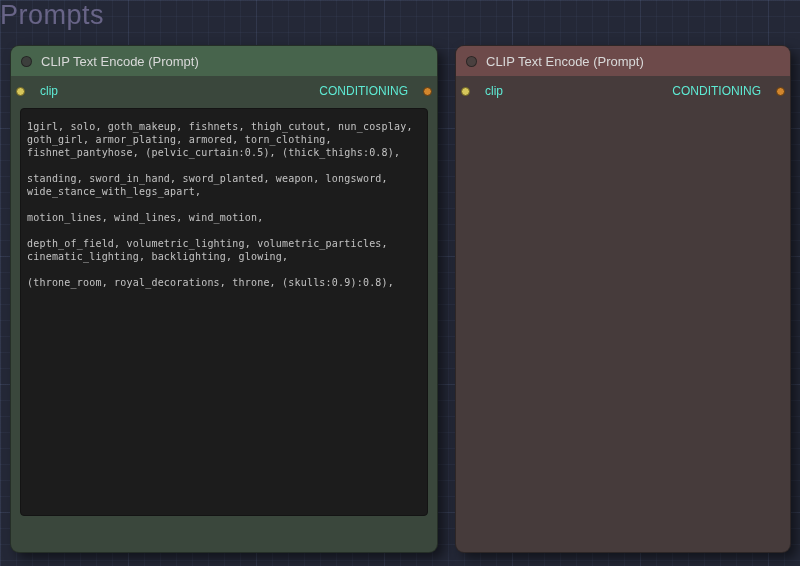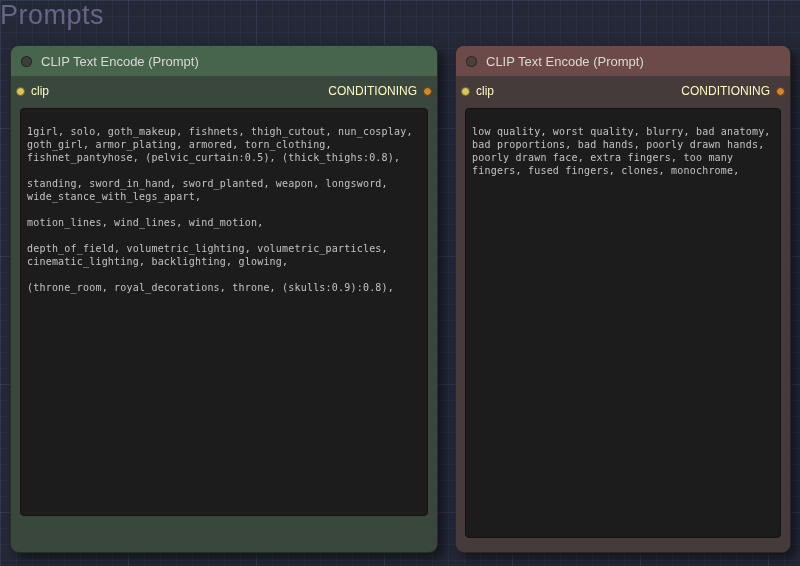--- a/index.html
+++ b/index.html
@@ -51,34 +51,34 @@
   .node-right .collapse-dot{background:#4a403f;}
   .node-title{
     font-size:13px;color:#d9d9d9;
     white-space:nowrap;overflow:hidden;
   }
   .ports{
     flex:0 0 auto;
     display:flex;justify-content:space-between;align-items:center;
     padding:8px 5px 5px 5px;
   }
-  .port{display:flex;align-items:center;gap:6px;font-size:12px;color:#fef9c3;}
+  .port{display:flex;align-items:center;gap:15px;font-size:12px;color:#5eead4;}
   .slot-dot{
     width:9px;height:9px;border-radius:50%;
     box-sizing:border-box;flex:0 0 auto;
   }
   .slot-dot.clip{background:#d6c75b;border:1px solid #6d6322;}
   .slot-dot.cond{background:#d2862d;border:1px solid #5e3b12;}
   .widget{
     flex:1 1 auto;
     margin:5px 9px;
     background:#1c1c1c;
     border:1px solid #141414;
     border-radius:4px;
-    padding:16px 6px;
+    padding:11px 6px;
     box-sizing:border-box;
     color:#c3c3c3;
     font-family:"DejaVu Sans Mono",monospace;
     font-size:10px;line-height:13px;
     letter-spacing:0.2px;
     white-space:pre-wrap;
     word-wrap:break-word;
     overflow:hidden;
   }
   .node-left .widget{margin-bottom:36px;}
@@ -123,14 +123,13 @@
   <div class="ports">
     <div class="port">
       <span class="slot-dot clip"></span>
       <span>clip</span>
     </div>
     <div class="port">
       <span>CONDITIONING</span>
       <span class="slot-dot cond"></span>
     </div>
   </div>
-  <div class="widget">low quality, worst quality, blurry, bad anatomy, bad proportions, bad hands, poorly drawn hands, poorly drawn face, extra fingers, too many fingers, fused fingers, clones, monochrome,</div>
 </div>
 
 </body></html>

